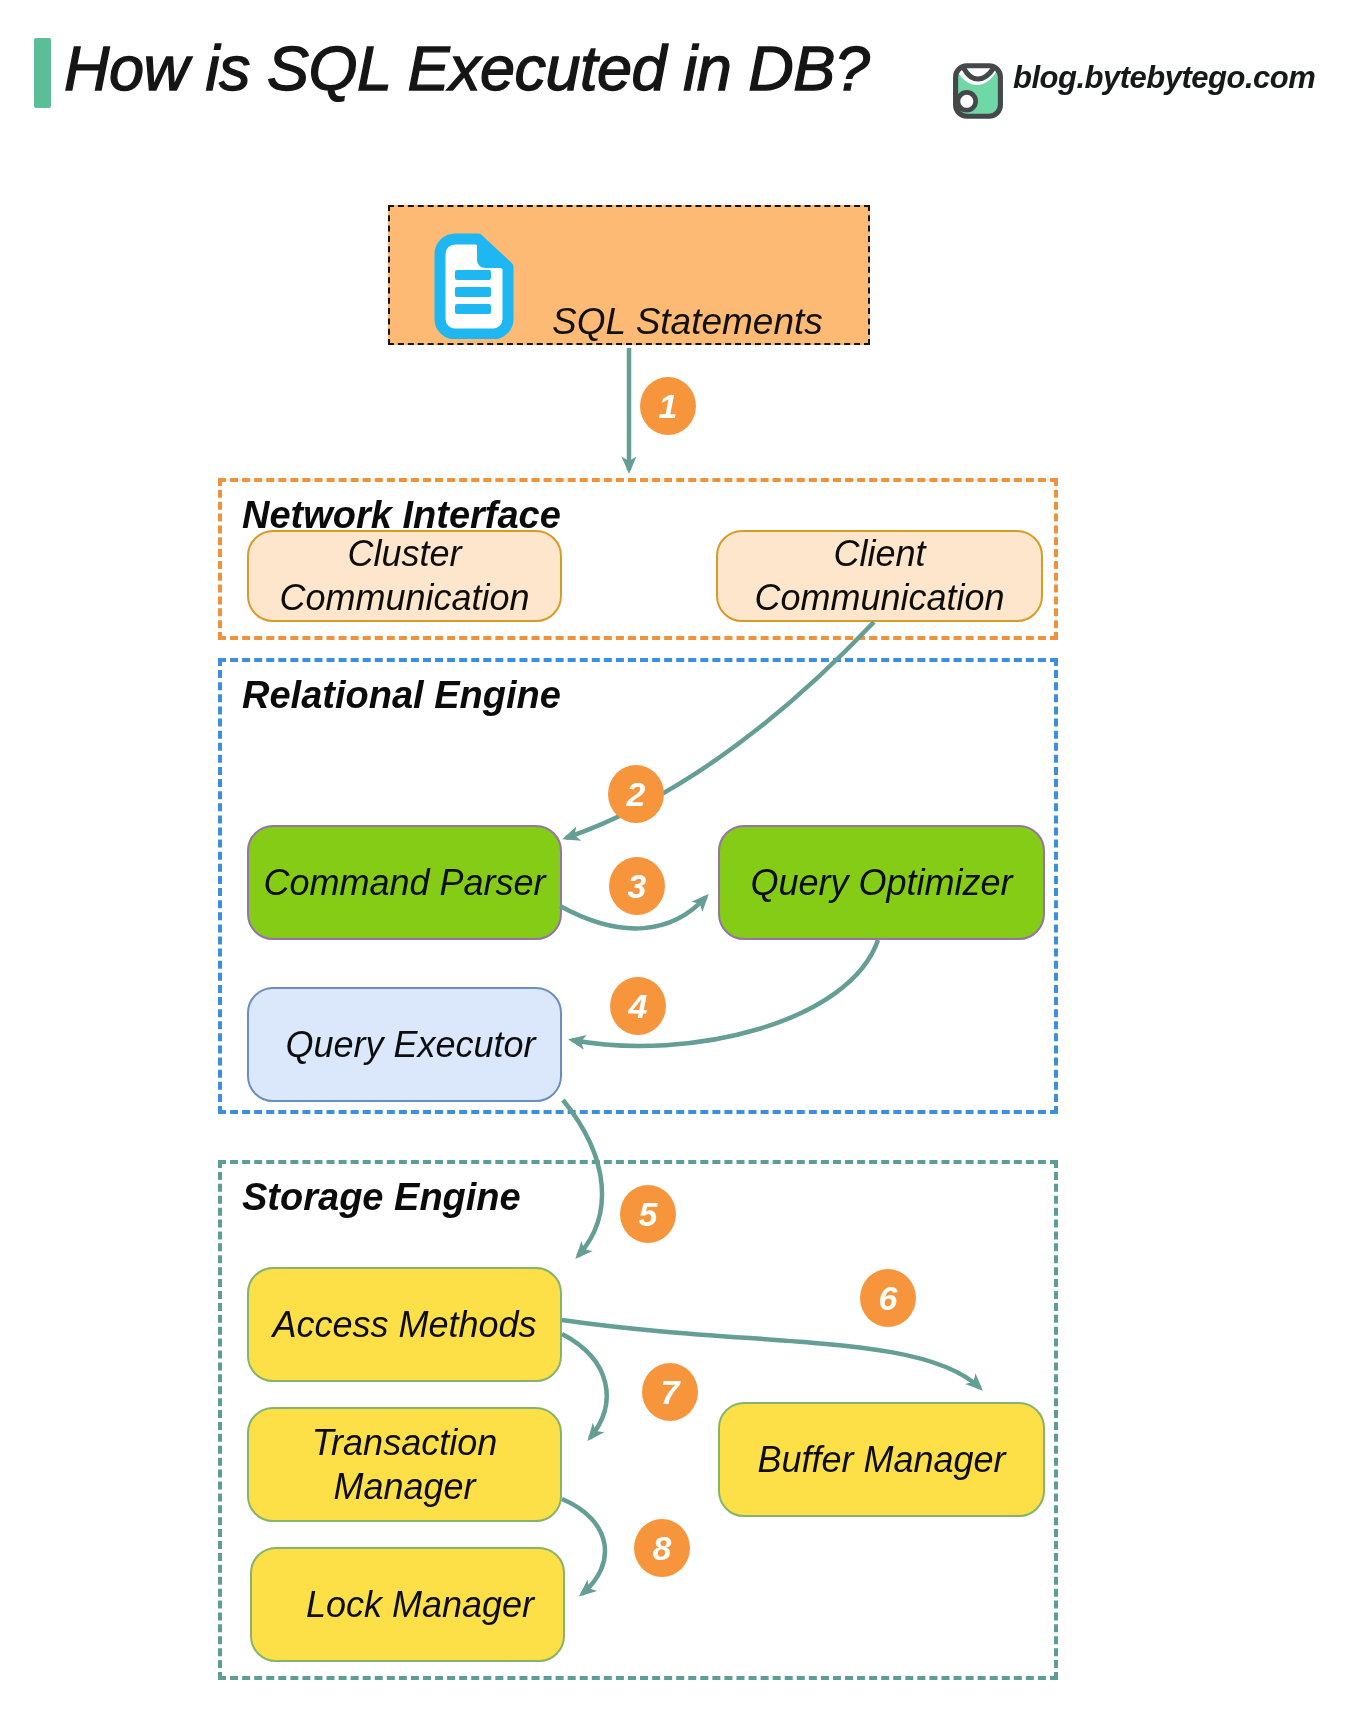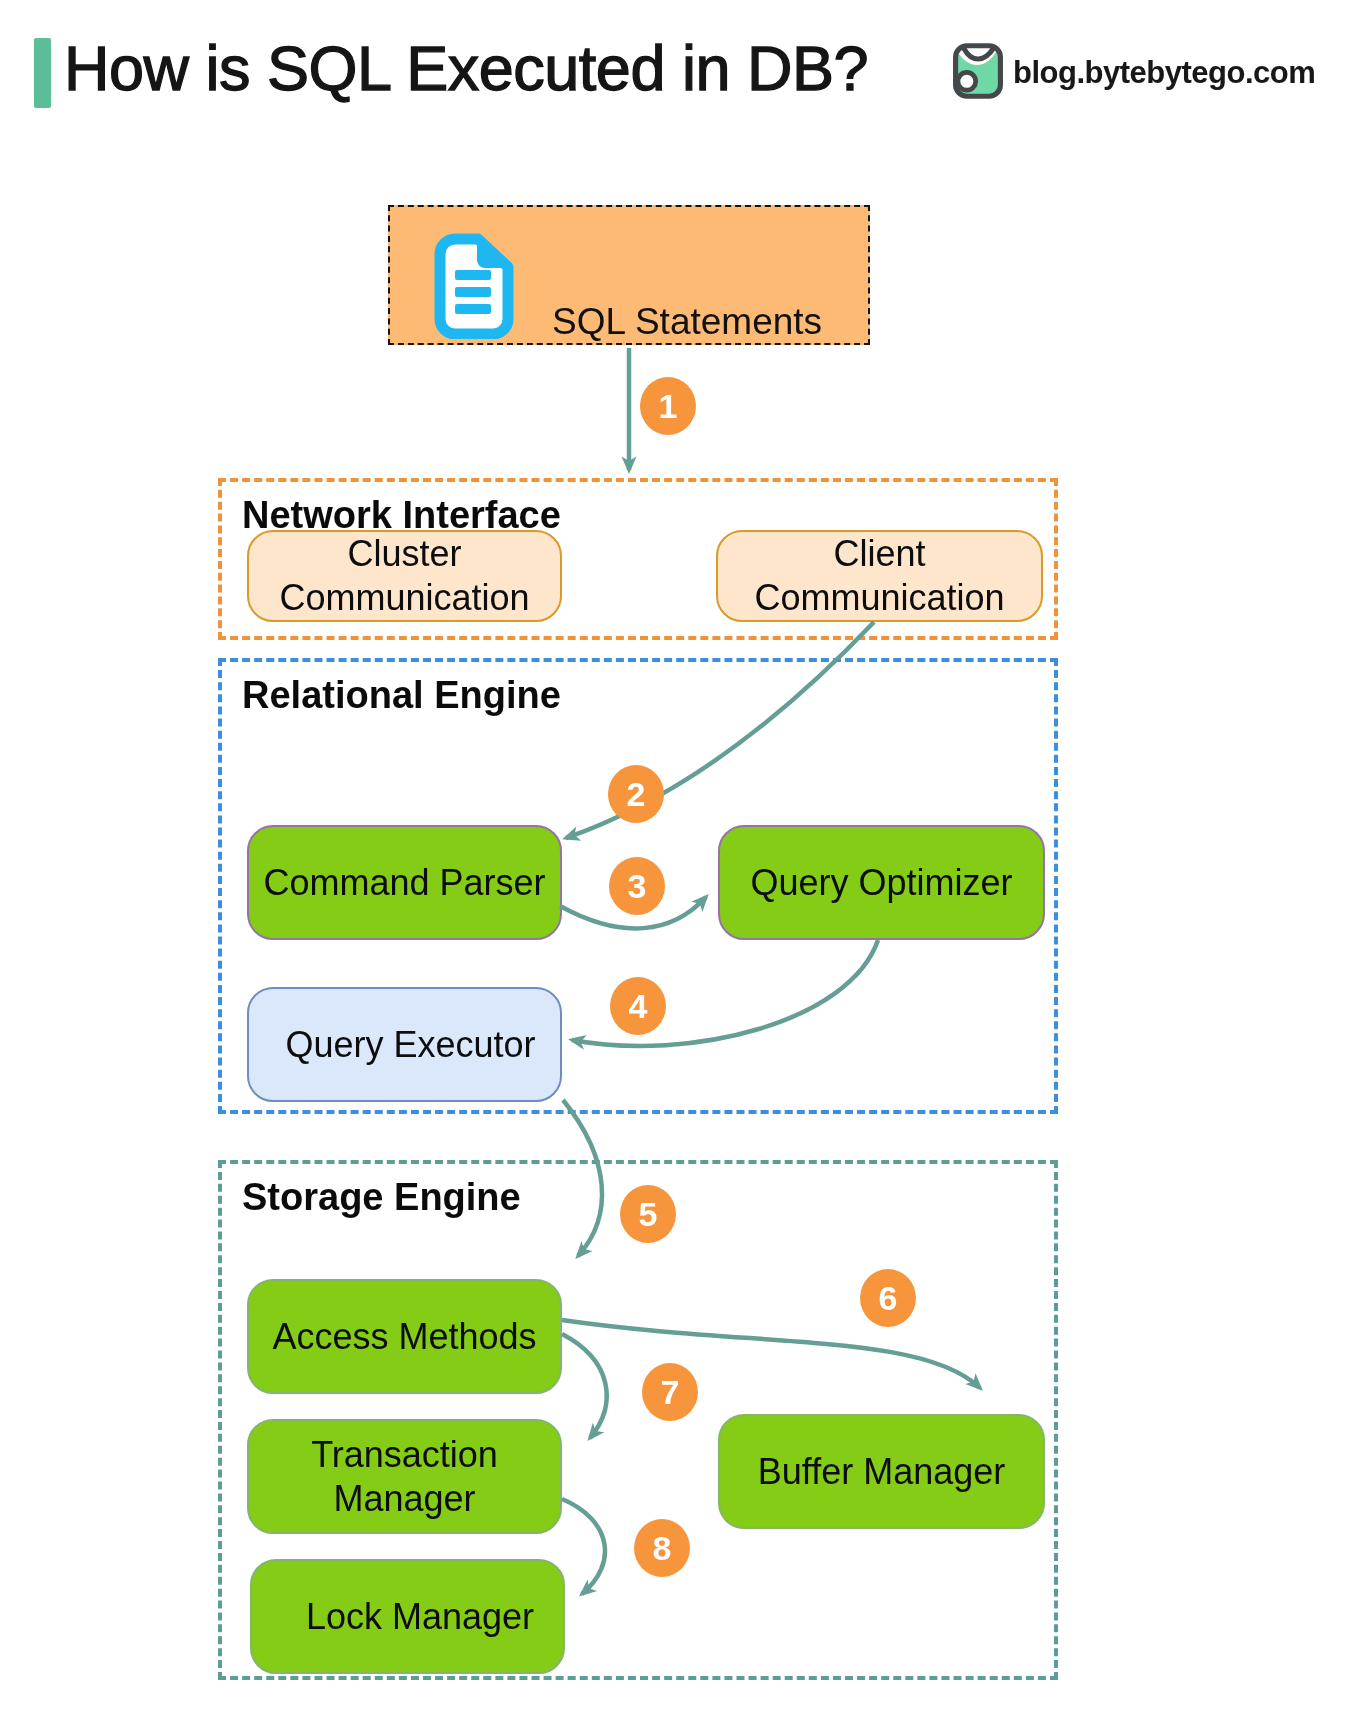--- a/index.html
+++ b/index.html
@@ -1,42 +1,42 @@
 <!DOCTYPE html>
 <html><head>
 <meta charset="utf-8">
 <style>
   html,body{margin:0;padding:0;background:#ffffff;}
   .canvas{
     position:relative;width:1358px;height:1722px;background:#ffffff;
-    font-family:"Liberation Sans",sans-serif;color:#151515;overflow:hidden;
+    font-family:"Liberation Sans",sans-serif;color:#151515;overflow:hidden;font-style:italic;
   }
   
   .accent-bar{position:absolute;left:34px;top:38px;width:17px;height:70px;background:#5CBE96;border-radius:2px;}
   .page-title{position:absolute;left:64px;top:32px;margin:0;font-size:63px;font-weight:400;
     letter-spacing:-.5px;color:#151515;-webkit-text-stroke:1.3px #151515;white-space:nowrap;}
-  .brand{position:absolute;left:950px;top:40px;display:flex;align-items:center;gap:7px;}
+  .brand{position:absolute;left:950px;top:60px;display:flex;gap:7px;}
   .brand-text{font-size:31px;font-weight:700;color:#17181a;letter-spacing:-.5px;}
   
   .sql-box{position:absolute;left:388px;top:205px;width:482px;height:140px;border:2.5px dashed #141414;
     background:#fdba74;display:flex;align-items:flex-end;gap:28px;padding-left:34px;box-sizing:border-box;}
   .sql-label{font-size:37px;color:#111;}
   
   .section{position:absolute;box-sizing:border-box;background:transparent;}
   .section-label{position:absolute;left:20px;top:12px;font-size:38px;font-weight:700;color:#0b0b0b;white-space:nowrap;}
   .sec-network{left:218px;top:478px;width:840px;height:162px;border:4px dashed #F0923B;}
   .sec-relational{left:218px;top:658px;width:840px;height:456px;border:4px dashed #3C8EE0;}
   .sec-storage{left:218px;top:1160px;width:840px;height:520px;border:4px dashed #5C9E96;}
   
   .node{position:absolute;box-sizing:border-box;display:flex;align-items:center;justify-content:center;
     text-align:center;font-size:36px;line-height:1.22;color:#0d0d0d;padding:0 12px;border-radius:26px;}
   .orange-node{background:#FDE6CB;border:2px solid #D89B28;}
   .purple-node{background:#84cc16;border:2px solid #9673A6;}
   .blue-node{background:#DBE8FB;border:2px solid #6C8EBF;padding-left:24px;}
-  .green-node{background:#84cc16;border:2.5px solid #85B46C;margin-top:12px;}
+  .green-node{background:#fde047;border:2.5px solid #85B46C;}
   .n-cluster{left:25px;top:48px;width:315px;height:92px;}
   .n-client{left:494px;top:48px;width:327px;height:92px;}
   .n-parser{left:25px;top:163px;width:315px;height:115px;}
   .n-optimizer{left:496px;top:163px;width:327px;height:115px;}
   .n-executor{left:25px;top:325px;width:315px;height:115px;}
   .n-access{left:25px;top:103px;width:315px;height:115px;}
   .n-transaction{left:25px;top:243px;width:315px;height:115px;}
   .n-buffer{left:496px;top:238px;width:327px;height:115px;}
   .n-lock{left:28px;top:383px;width:315px;height:115px;padding-left:37px;}
   

